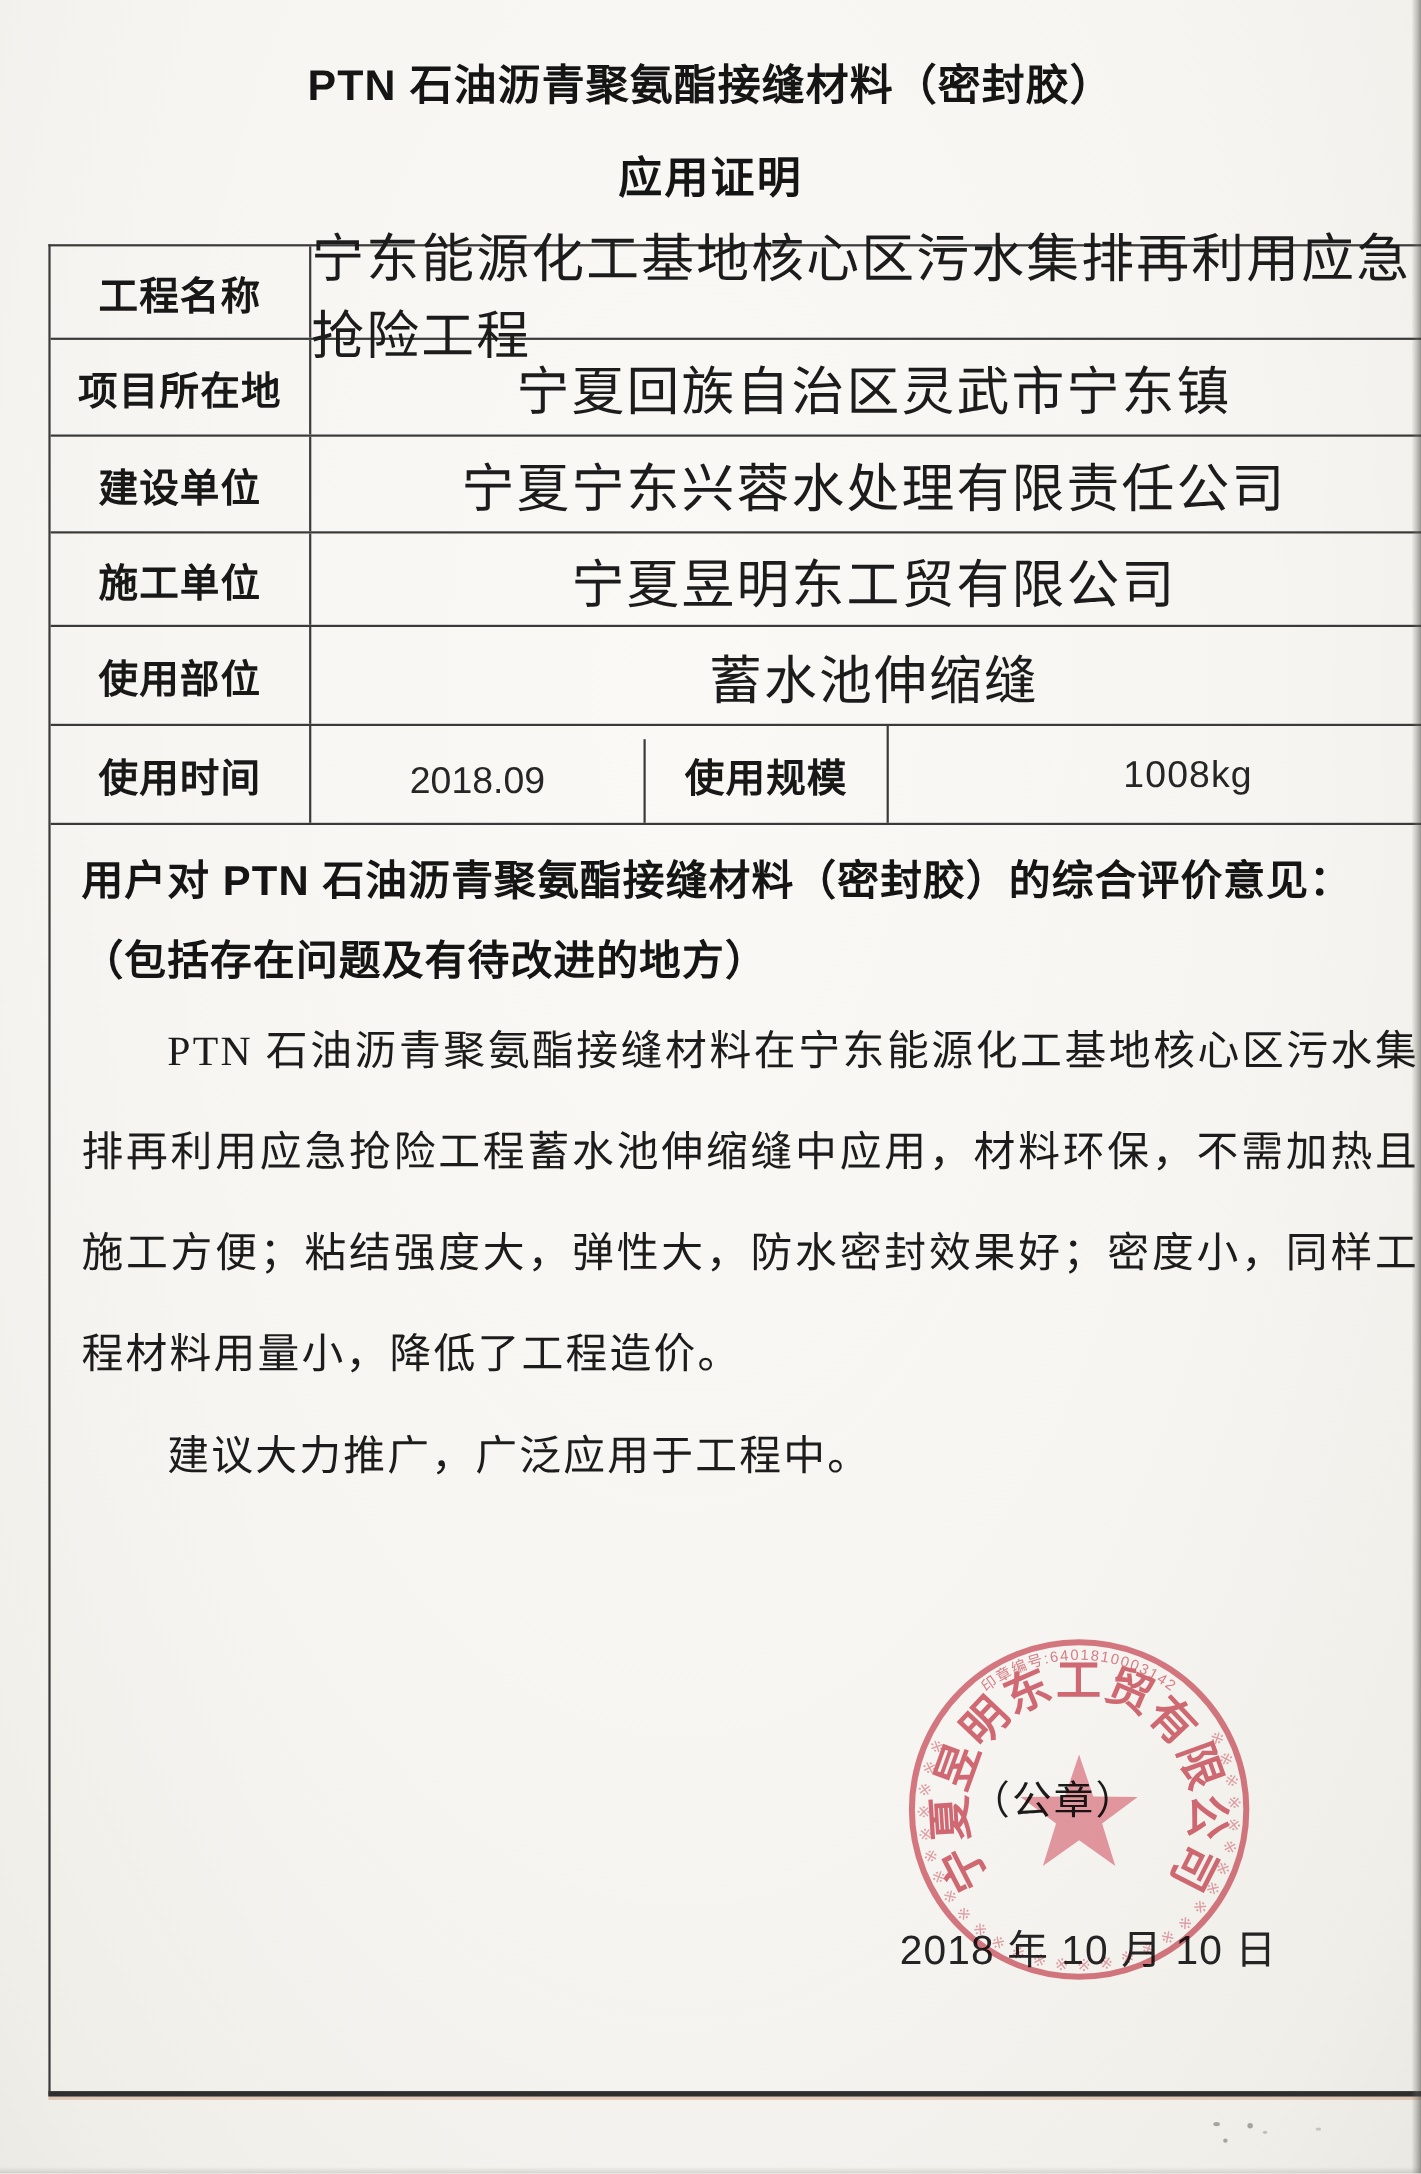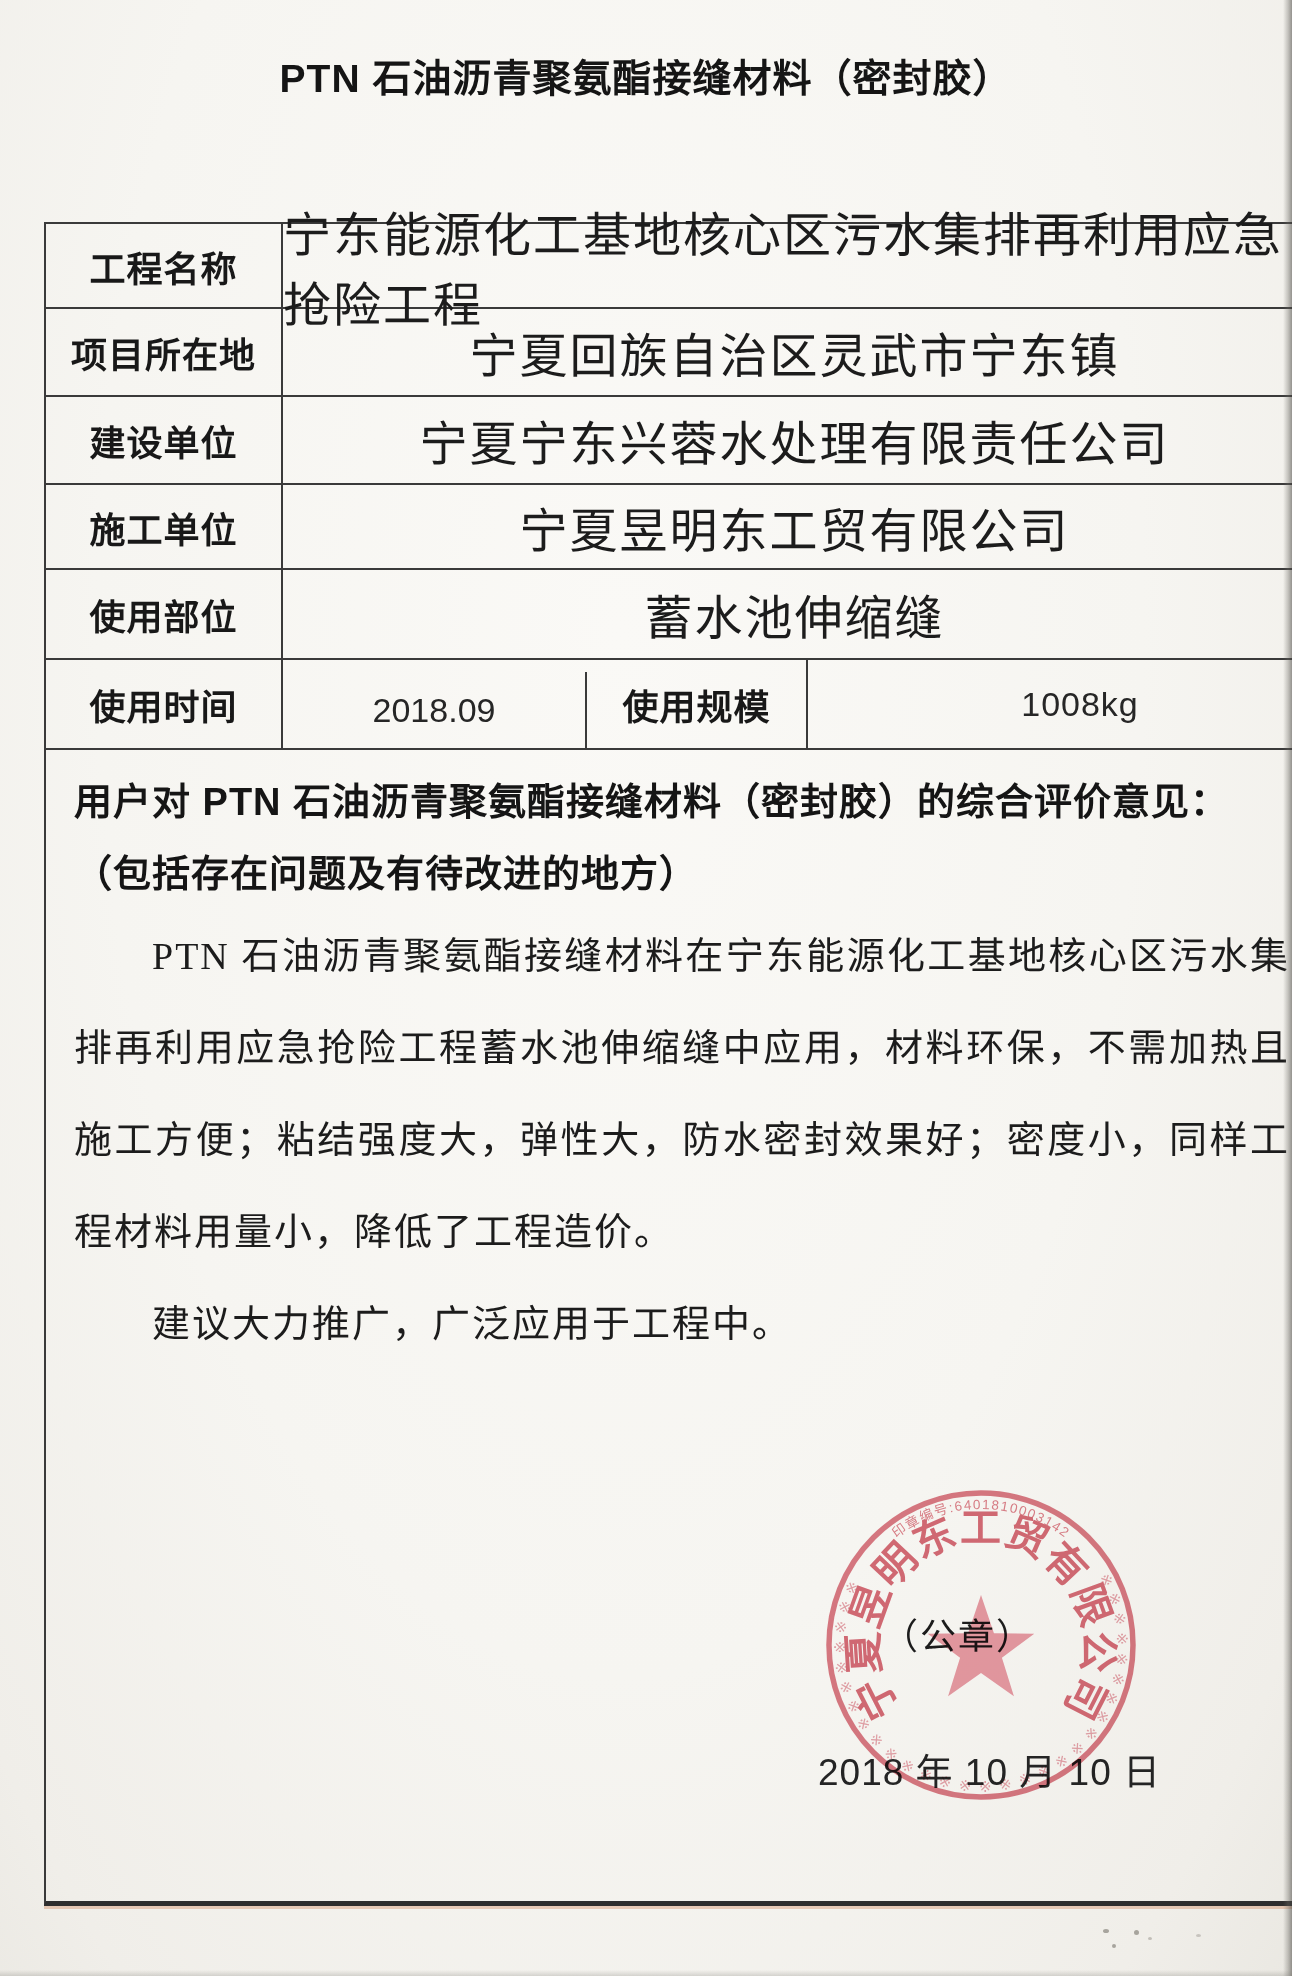--- a/index.html
+++ b/index.html
@@ -85,20 +85,21 @@
     mix-blend-mode:multiply;opacity:.92;z-index:2;
   }
   .stamp text{font-family:"Liberation Sans","DejaVu Sans",sans-serif;}
 </style>
 </head>
 <body>
 
 <div class="page">
 
   <div class="title">PTN 石油沥青聚氨酯接缝材料（密封胶）</div>
+  <div class="subtitle">应用证明</div>
 
   <div class="doc-table">
 
     <div class="trow h85">
       <div class="cell lbl">工程名称</div>
       <div class="cell val">宁东能源化工基地核心区污水集排再利用应急抢险工程</div>
     </div>
 
     <div class="trow h88">
       <div class="cell lbl">项目所在地</div>

